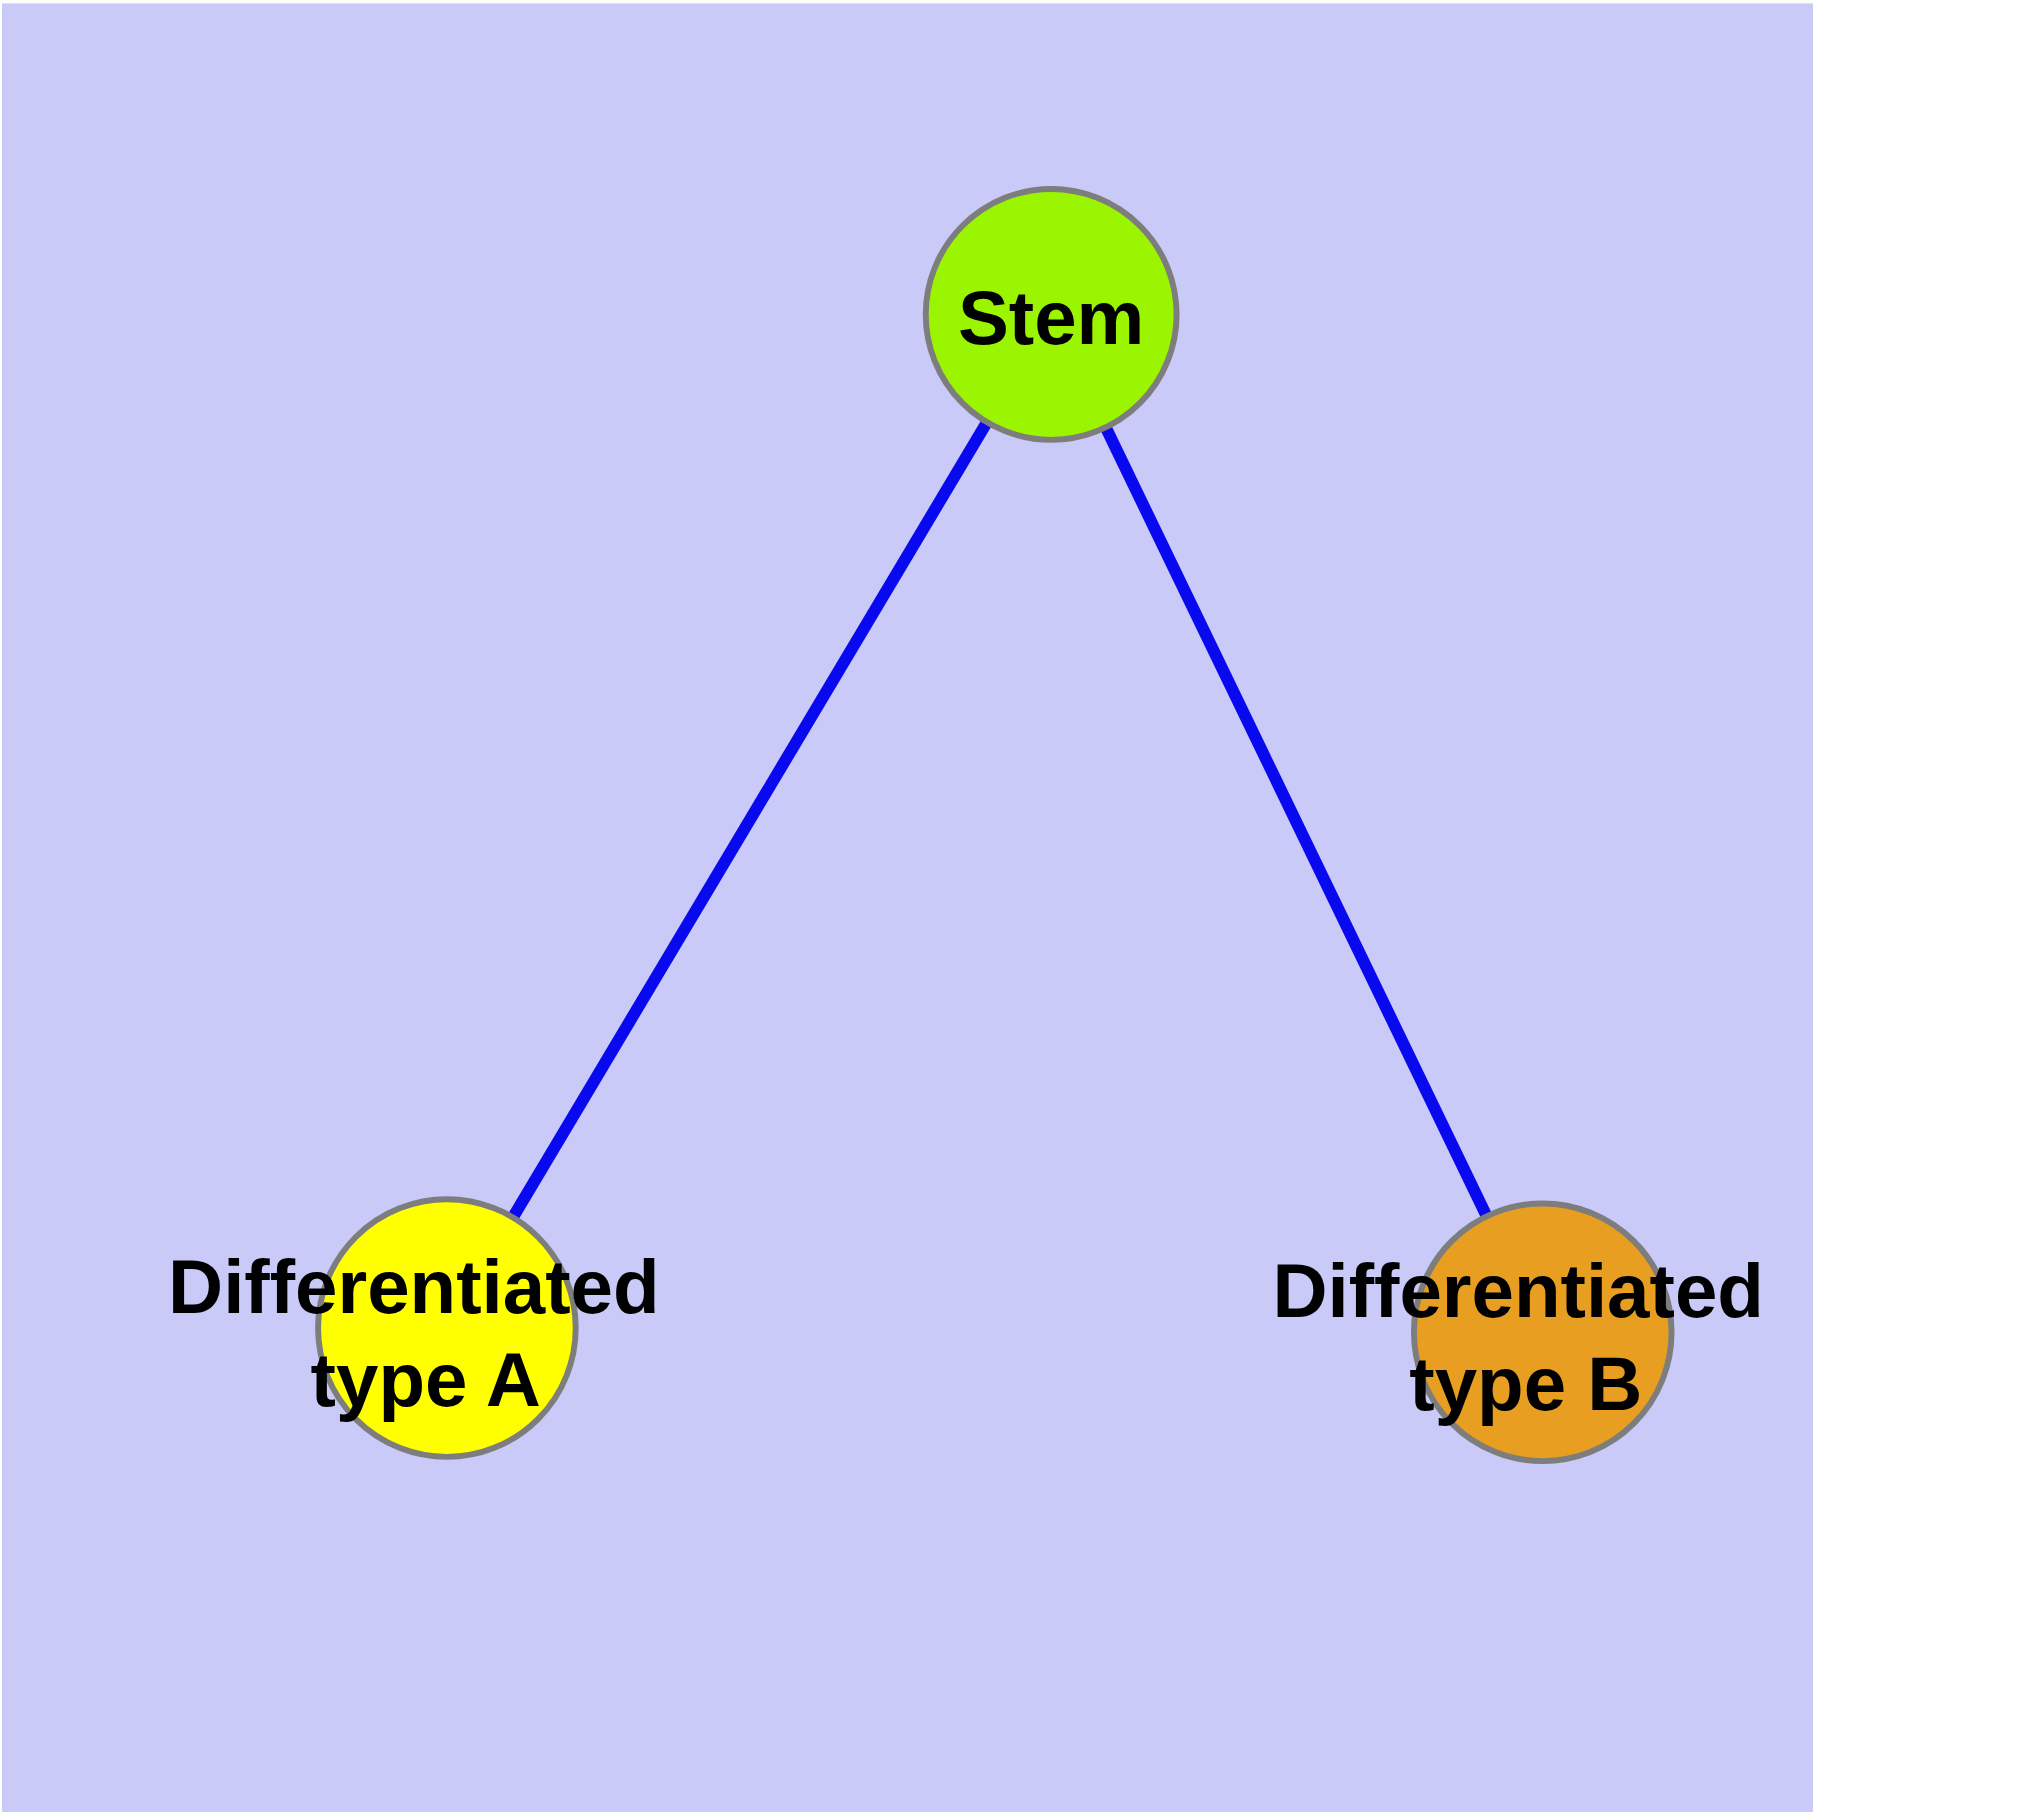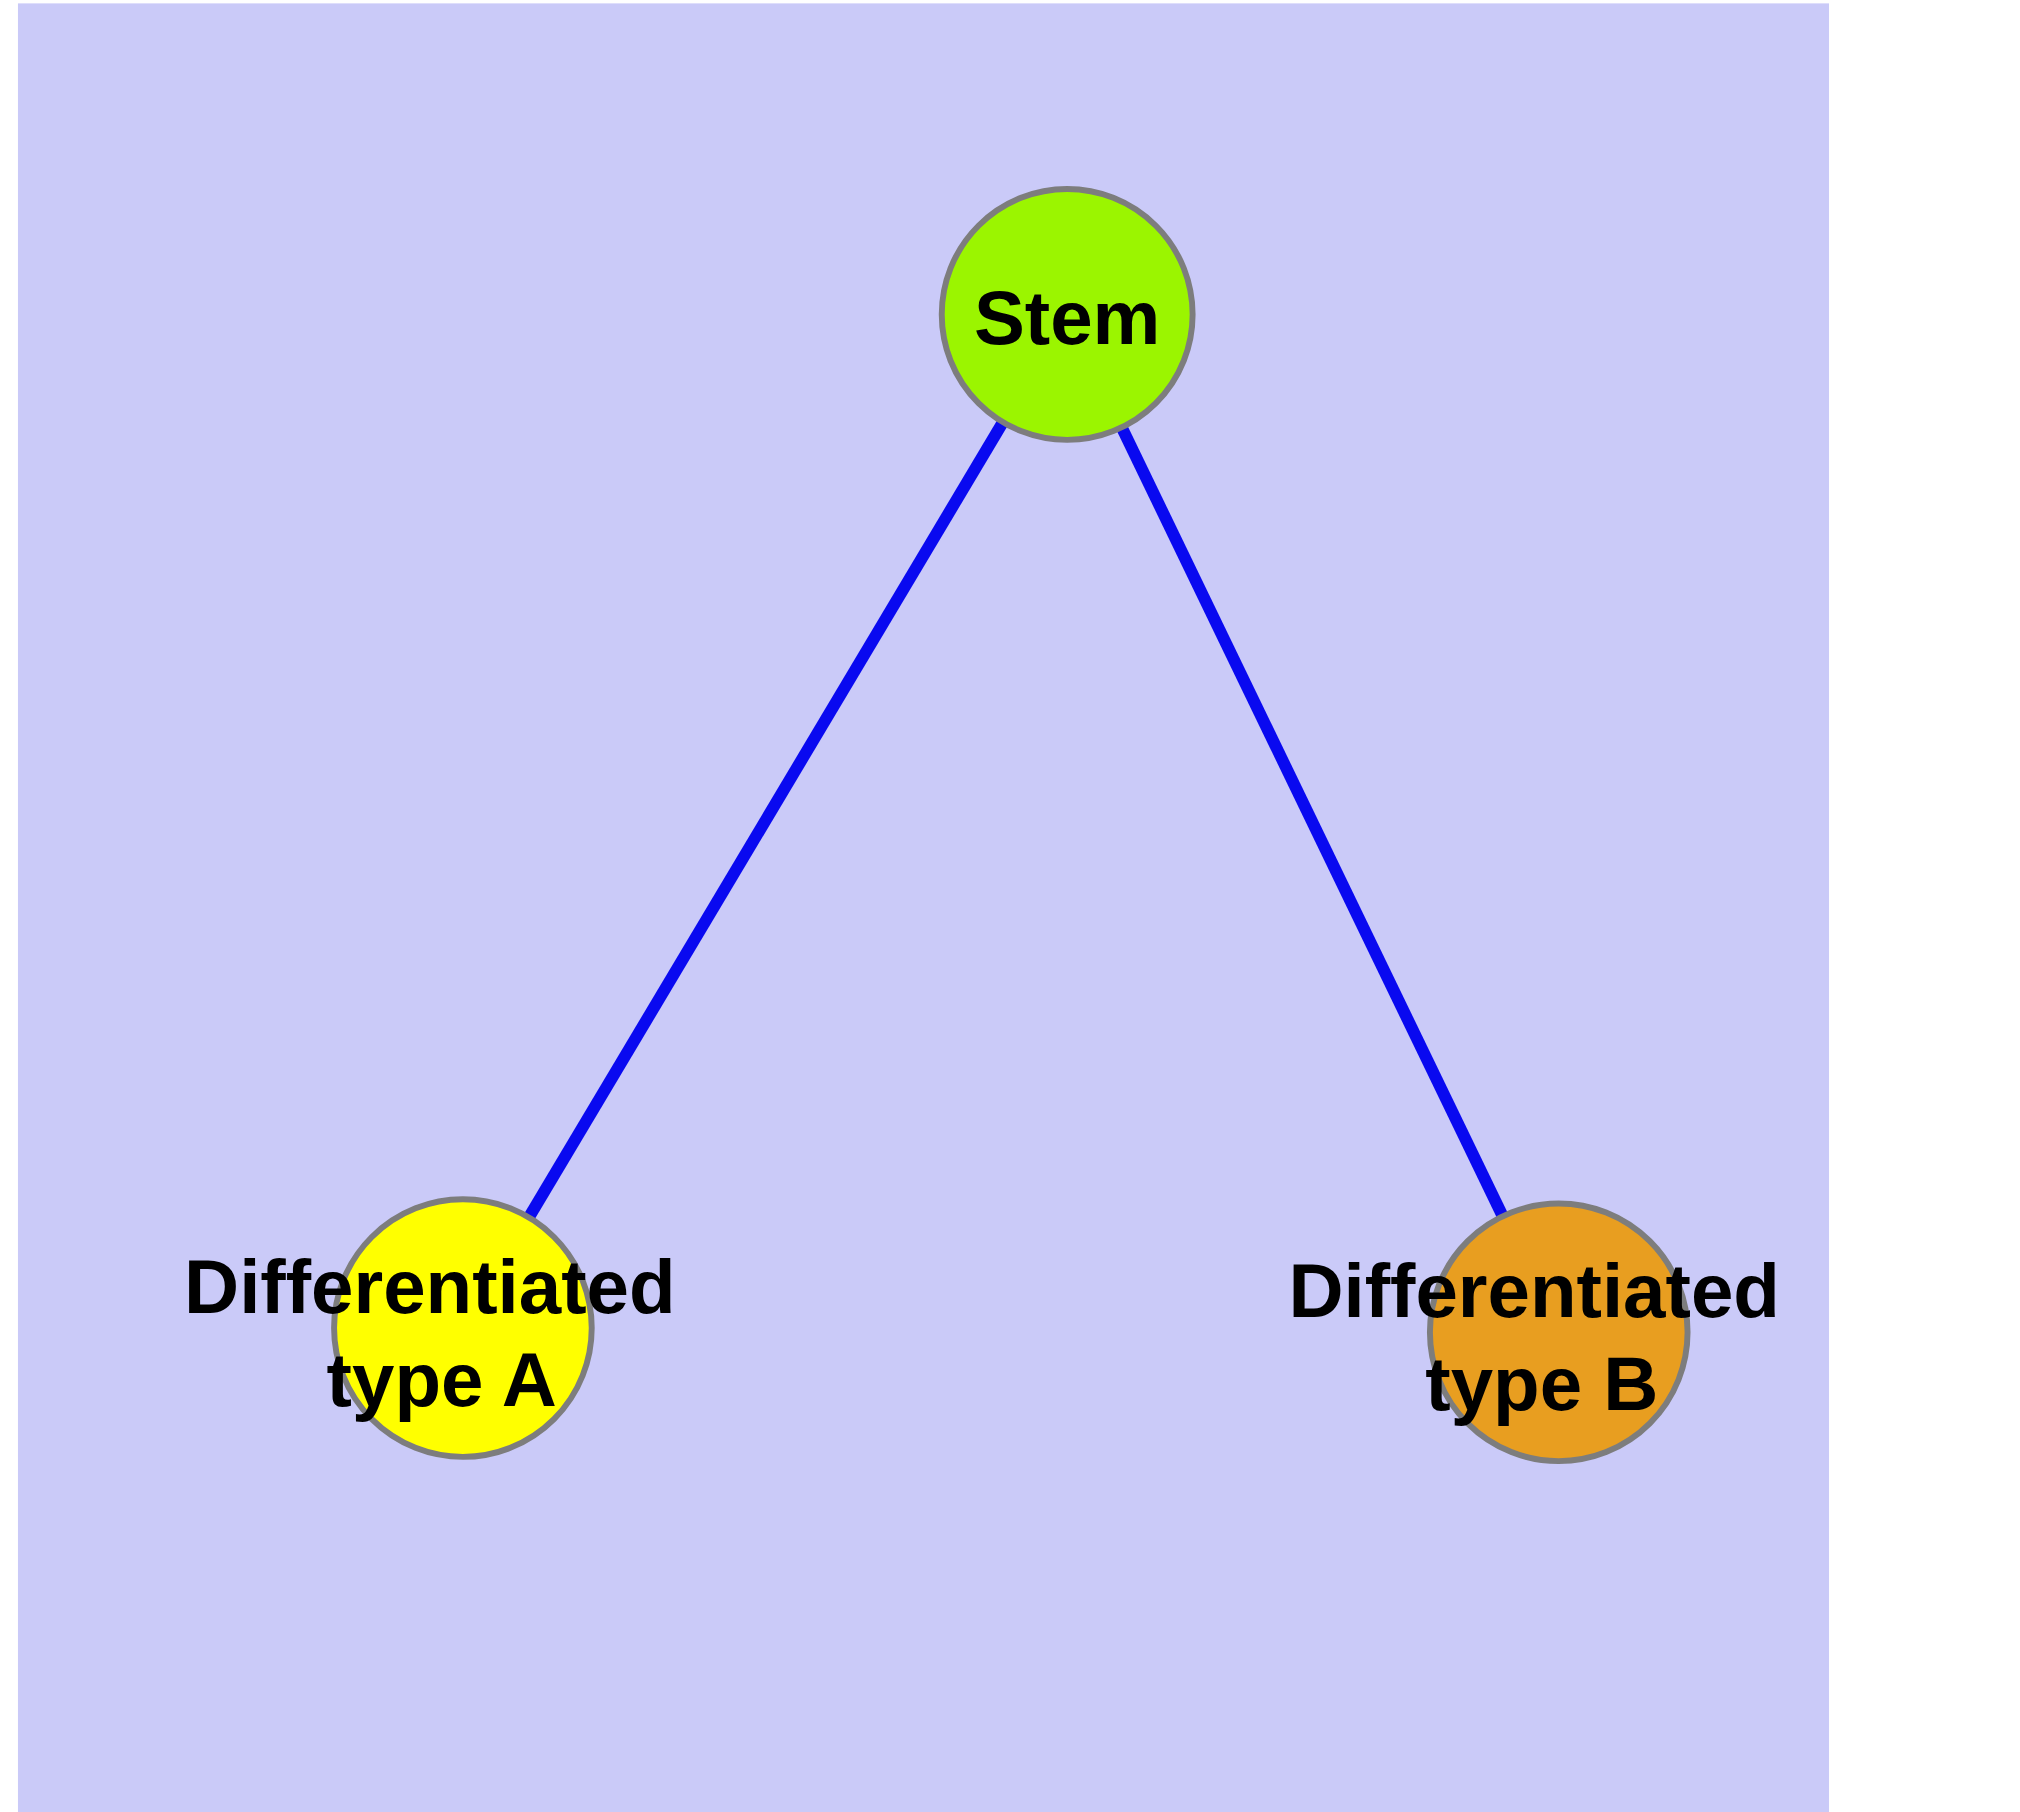--- a/index.html
+++ b/index.html
@@ -6,21 +6,20 @@
     margin: 0;
     padding: 0;
     background: #ffffff;
   }
   .stage {
     width: 1813px;
     height: 1812px;
     position: relative;
     overflow: hidden;
     background: #ffffff;
-    margin-left: 16px;
   }
   svg.diagram {
     display: block;
     width: 2021px;
     height: 1812px;
   }
   .node-label, .node-label-line {
     font-family: "Liberation Sans", sans-serif;
     font-weight: 700;
     font-size: 90px;

